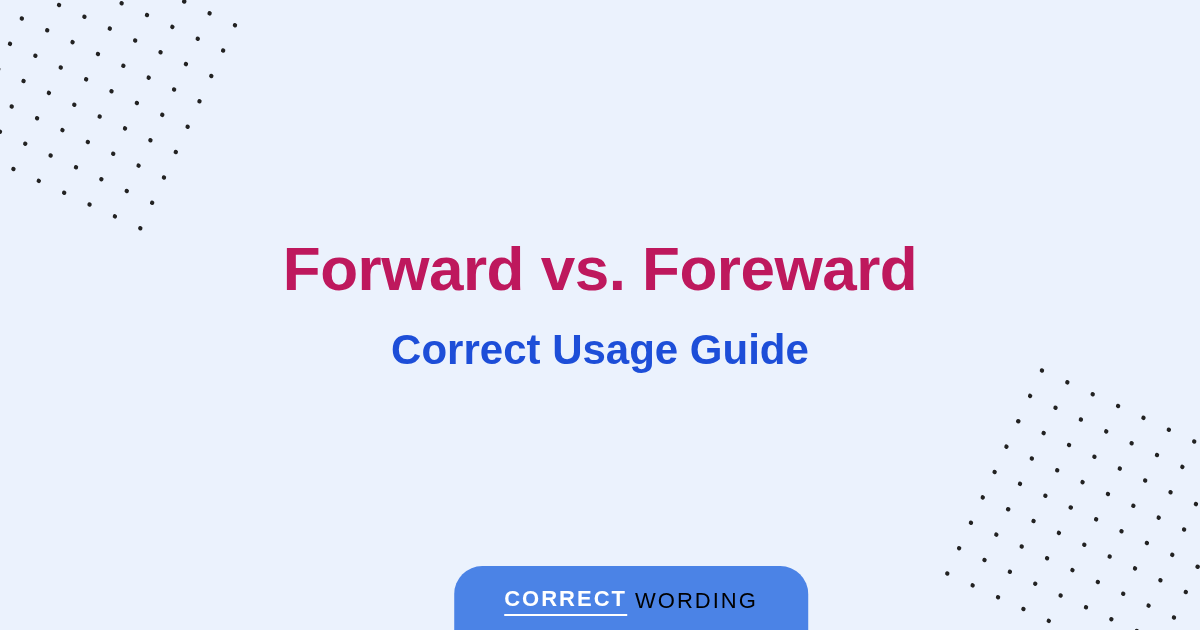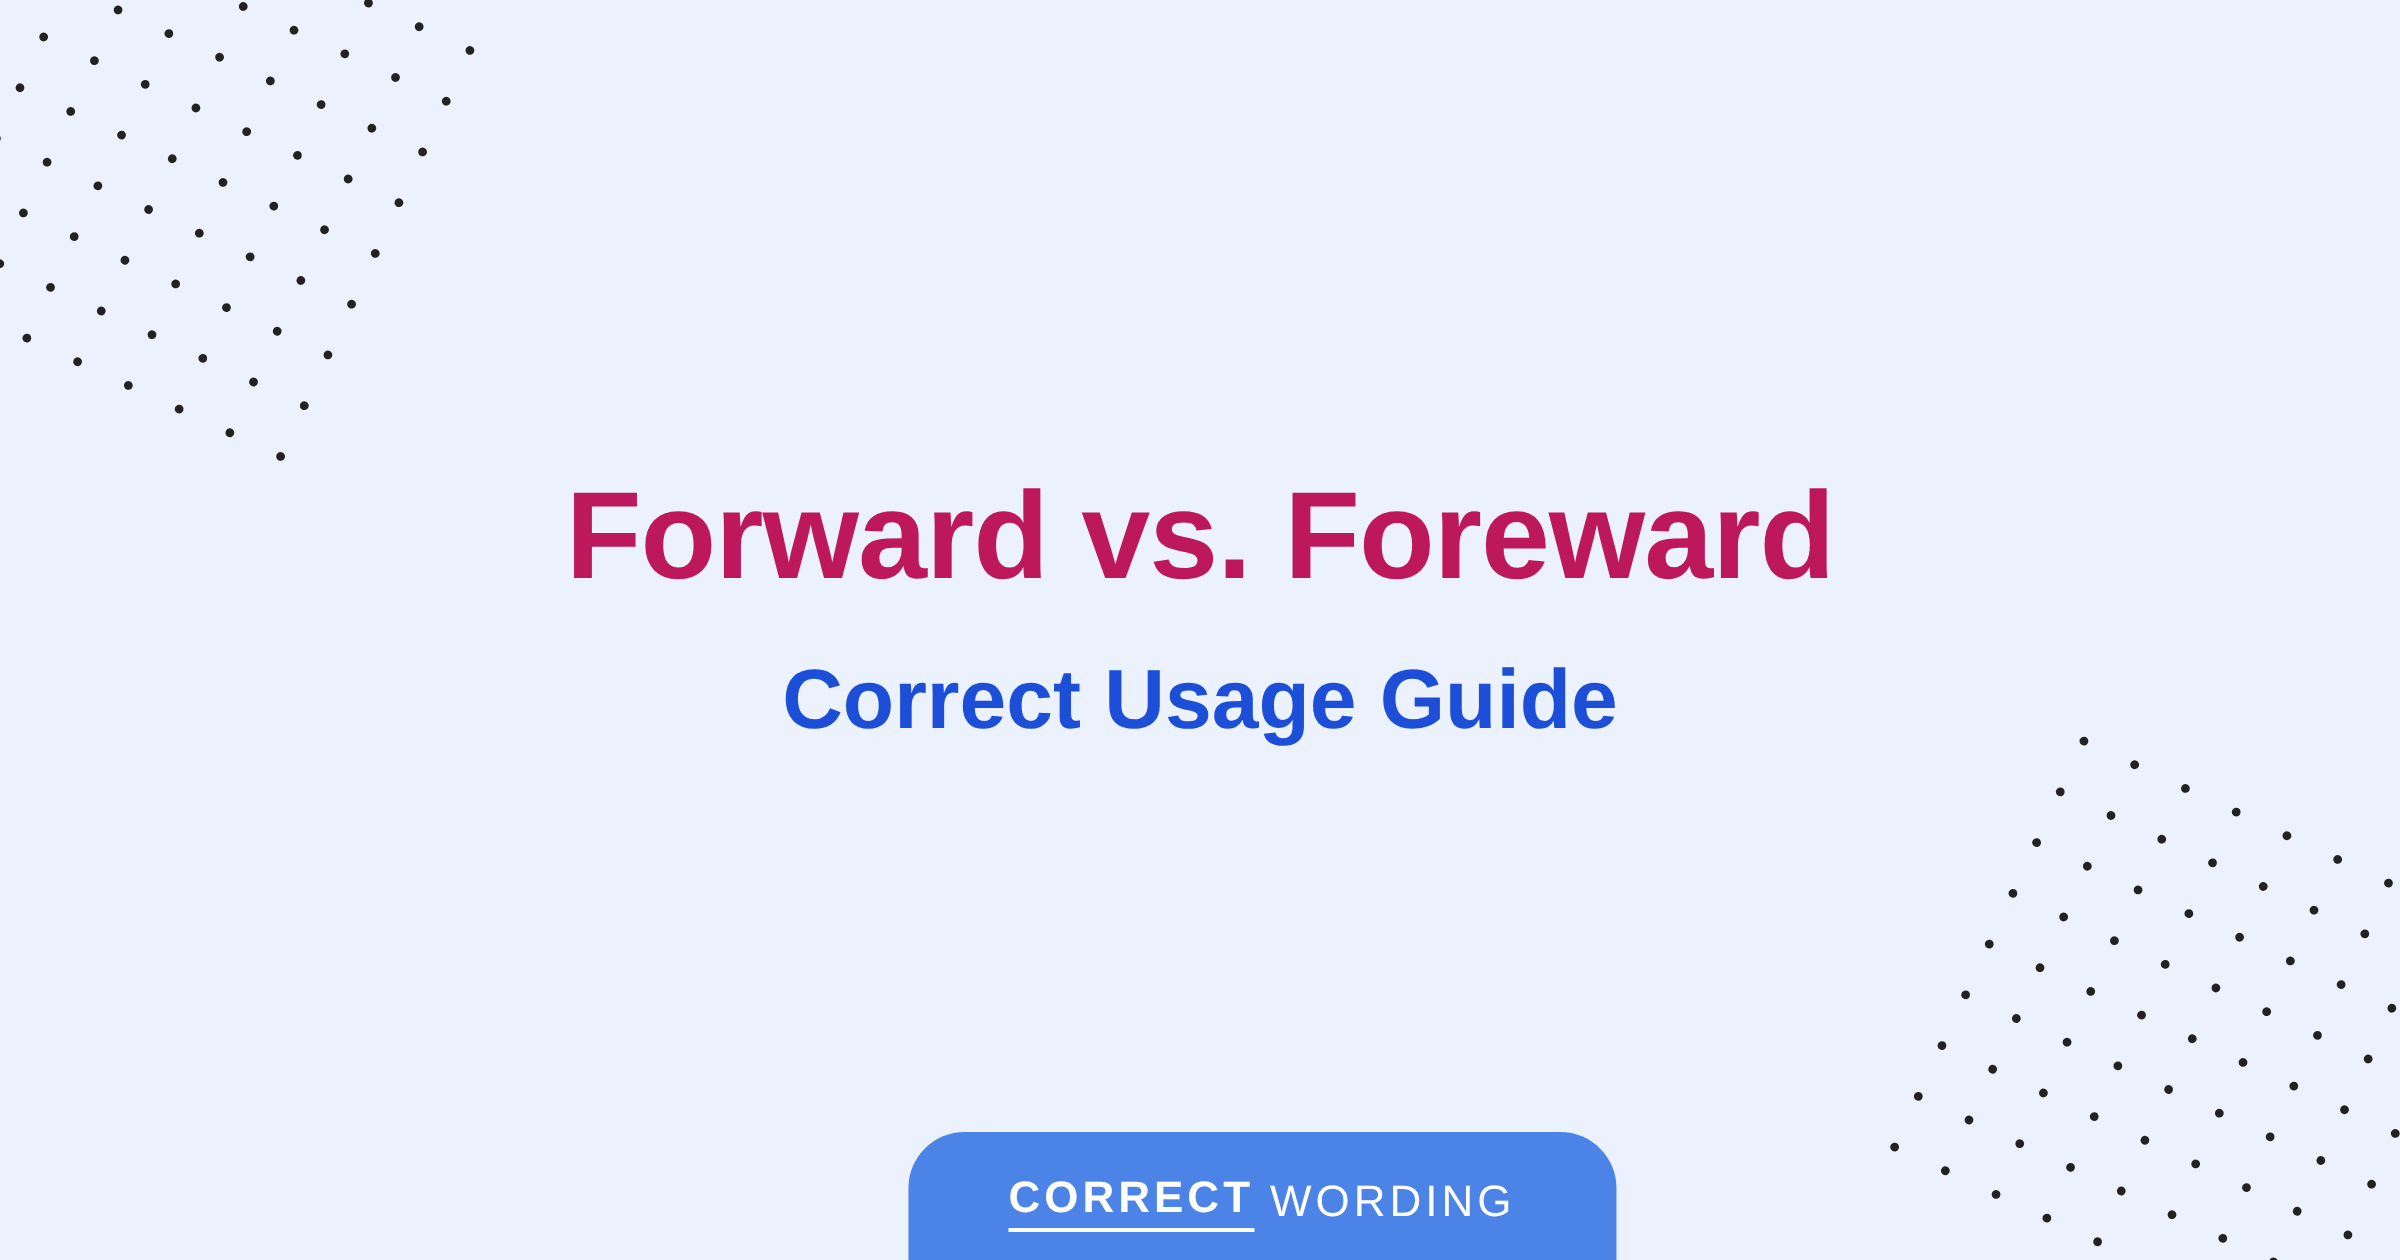--- a/index.html
+++ b/index.html
@@ -46,21 +46,21 @@
     font-size: 22px;
     font-weight: 800;
     color: #ffffff;
     letter-spacing: 2px;
     border-bottom: 2.5px solid #ffffff;
     padding-bottom: 2px;
   }
   .badge-light {
     font-size: 22px;
     font-weight: 500;
-    color: #ffffff;
+    color: #000000;
     letter-spacing: 2px;
   }
   .dots-tl, .dots-br {
     position: absolute;
     pointer-events: none;
   }
   .dots-tl {
     top: -40px;
     left: -40px;
     transform: rotate(25deg);

